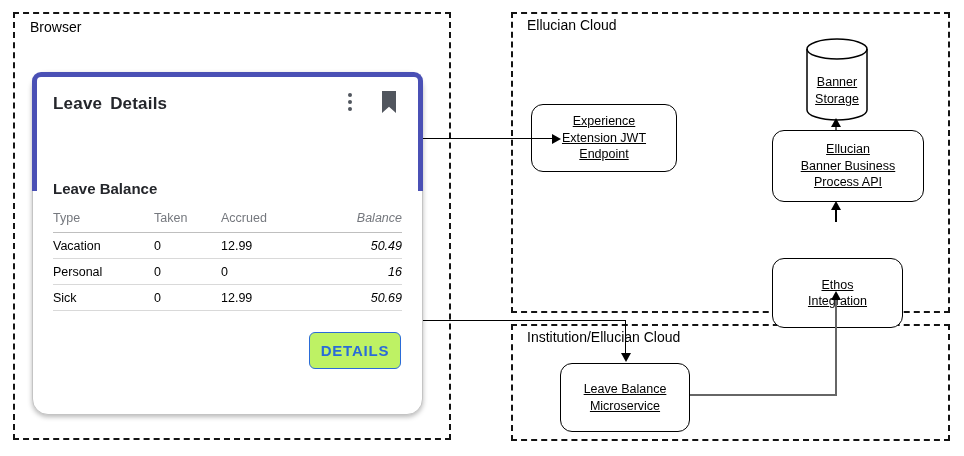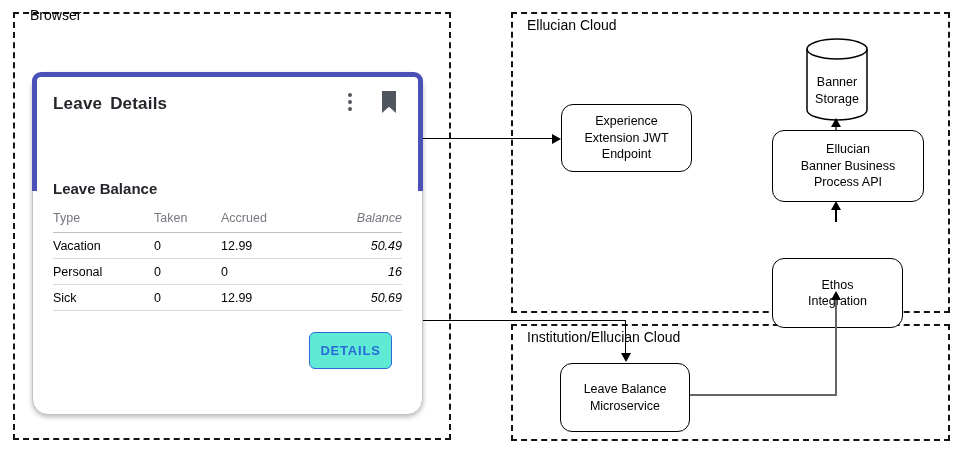--- a/index.html
+++ b/index.html
@@ -6,21 +6,21 @@
   body{font-family:"Liberation Sans", sans-serif; -webkit-font-smoothing:antialiased;}
   .stage{position:relative;width:964px;height:456px;background:#fff;overflow:hidden;}
 
   
   .container{position:absolute;border:2px dashed #141414;background:transparent;box-sizing:border-box;}
   .container-label{position:absolute;font-size:14px;color:#000;white-space:nowrap;}
 
   
   .node{position:absolute;background:#fff;border:1.5px solid #000;border-radius:12px;
         display:flex;align-items:center;justify-content:center;box-sizing:border-box;}
-  .node-label{font-size:12.5px;color:#000;text-align:center;line-height:1.32;white-space:pre-line;}
+  .node-label{font-size:12.5px;color:#000;text-align:center;line-height:1.32;white-space:pre-line;text-decoration:underline;}
 
   
   .cylinder{position:absolute;}
   .cylinder svg{position:absolute;left:0;top:0;}
   .cylinder .node-label{position:absolute;left:0;right:0;top:36px;}
 
   
   .hline{position:absolute;height:0;border-top:1.5px solid #000;}
   .vline{position:absolute;width:0;border-left:1.5px solid #000;}
   .hline-g{position:absolute;height:2px;background:#666;}
@@ -41,31 +41,31 @@
   .kebab i{display:block;width:4px;height:4px;border-radius:50%;background:#51565e;margin:0 auto 3px auto;}
   .bookmark{position:absolute;left:347px;top:18px;width:18px;height:23px;cursor:pointer;}
   .section-title{position:absolute;left:20px;top:107px;font-size:15px;font-weight:bold;color:#24262b;}
 
   table.leave{position:absolute;left:20px;top:138px;width:349px;border-collapse:collapse;table-layout:fixed;}
   table.leave th{font-size:12.5px;font-weight:normal;color:#75787e;text-align:left;
         padding:0 0 7px 0;border-bottom:1px solid #bfbfbf;margin-left:8px;}
   table.leave td{font-size:12.5px;color:#000000;height:25px;padding:0;border-bottom:1px solid #d9d9d9;}
   table.leave th:last-child, table.leave td:last-child{text-align:right;font-style:italic;}
 
-  .details-btn{position:absolute;left:276px;top:259px;width:83px;height:37px;background:#5eead4;
+  .details-btn{position:absolute;left:276px;top:259px;width:92px;height:37px;background:#bef264;
         border:1.5px solid #2a6bd8;border-radius:6px;color:#2a6bd8;font-family:"Liberation Sans",sans-serif;
-        font-size:13px;font-weight:bold;letter-spacing:.8px;cursor:pointer;}
+        font-size:15px;font-weight:bold;letter-spacing:.8px;cursor:pointer;}
 </style>
 </head>
 <body>
 
 <div class="stage">
 
   <div class="container" style="left:13px;top:12px;width:438px;height:428px;"></div>
-  <div class="container-label" style="left:30px;top:7px;">Browser</div>
+  <div class="container-label" style="left:30px;top:19px;">Browser</div>
 
   <div class="container" style="left:511px;top:12px;width:439px;height:301px;"></div>
   <div class="container-label" style="left:527px;top:17px;">Ellucian Cloud</div>
 
   <div class="container" style="left:511px;top:324px;width:439px;height:117px;"></div>
   <div class="container-label" style="left:527px;top:329px;">Institution/Ellucian Cloud</div>
 
   <div class="card">
     <div class="card-accent"></div>
     <div class="card-title">Leave Details</div>
@@ -116,21 +116,21 @@
           <td>0</td>
           <td>12.99</td>
           <td>50.69</td>
         </tr>
       </tbody>
     </table>
 
     <button class="details-btn">DETAILS</button>
   </div>
 
-  <div class="node" style="left:561px;top:104px;width:131px;height:68px;">
+  <div class="node" style="left:531px;top:104px;width:146px;height:68px;">
     <div class="node-label">Experience
 Extension JWT
 Endpoint</div>
   </div>
 
   <div class="cylinder" style="left:806px;top:38px;width:62px;height:84px;">
     <svg width="62" height="84" viewBox="0 0 62 84">
       <path d="M1 11 A30 10 0 0 1 61 11 L61 72 A30 10 0 0 1 1 72 Z" fill="#fff" stroke="#000" stroke-width="1.5"></path>
       <path d="M1 11 A30 10 0 0 0 61 11" fill="none" stroke="#000" stroke-width="1.5"></path>
     </svg>

